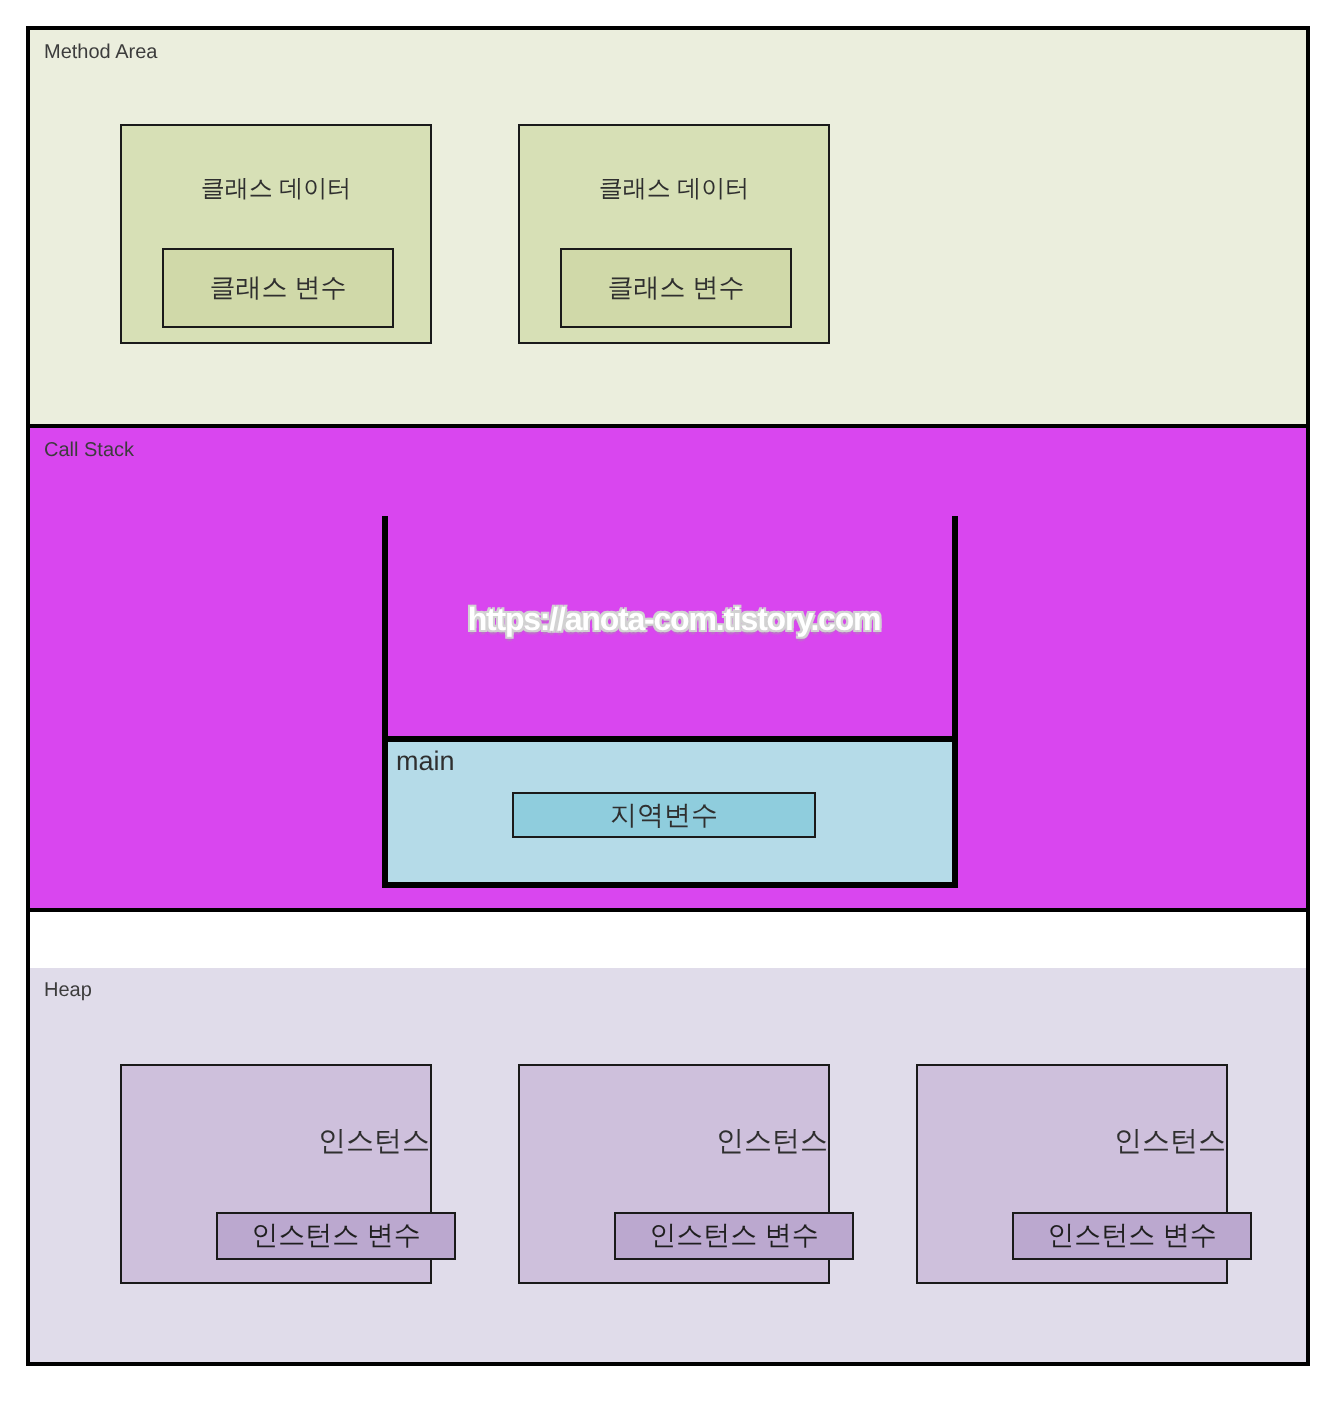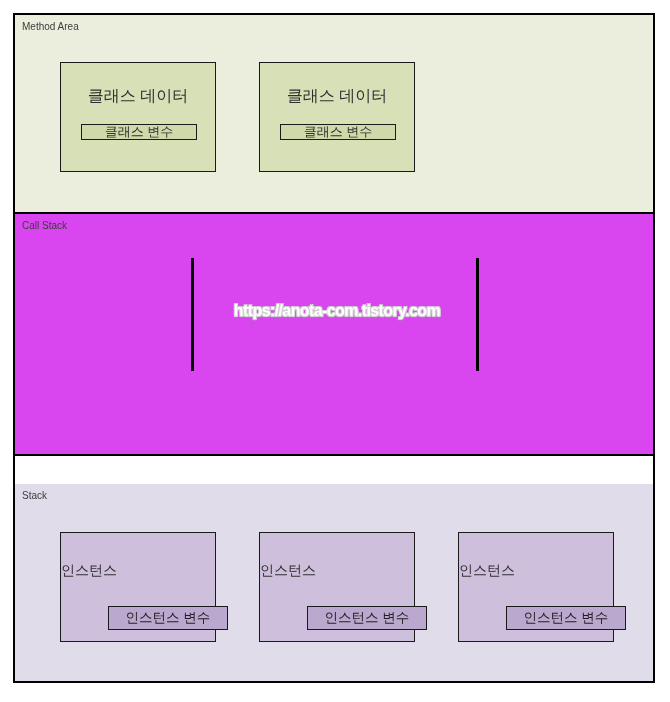--- a/index.html
+++ b/index.html
@@ -59,30 +59,30 @@
     border: 1.5px solid #1a1a1a;
   }
   #class-data-box-1 { left: 45px; }
   #class-data-box-2 { left: 244px; }
   .class-data-title {
     position: absolute;
     top: 23px;
     left: 0;
     width: 100%;
     text-align: center;
-    font-size: 16px;
+    font-size: 12px;
     color: #2f2f2f;
     white-space: nowrap;
   }
   .class-var-box {
     position: absolute;
     left: 20px;
     top: 61px;
     width: 116px;
-    height: 16px;
+    height: 40px;
     box-sizing: border-box;
     background: #d0d9a9;
     border: 1.5px solid #1a1a1a;
     font-size: 13px;
     color: #2f2f2f;
     display: flex;
     align-items: center;
     justify-content: center;
     white-space: nowrap;
   }
@@ -180,21 +180,21 @@
     border: 1.5px solid #1a1a1a;
   }
   #instance-box-1 { left: 45px; }
   #instance-box-2 { left: 244px; }
   #instance-box-3 { left: 443px; }
   .instance-title {
     position: absolute;
     top: 29px;
     left: 0;
     width: 100%;
-    text-align: left;
+    text-align: right;
     font-size: 14px;
     color: #2f2f2f;
     white-space: nowrap;
   }
   .instance-var-box {
     position: absolute;
     left: 18px;
     top: 73px;
     width: 120px;
     height: 24px;
@@ -228,27 +228,31 @@
       <div class="class-var-box">클래스 변수</div>
     </div>
   </div>
 
   <div class="region" id="call-stack">
     <div class="region-label">Call Stack</div>
 
     <div id="stack-container">
       <div id="stack-open-area"></div>
 
+      <div id="stack-frame-main">
+        <div id="stack-frame-label">main</div>
+        <div id="local-var-box">지역변수</div>
+      </div>
     </div>
 
     <div id="watermark">https://anota-com.tistory.com</div>
   </div>
 
   <div class="region" id="heap">
-    <div class="region-label">Stack</div>
+    <div class="region-label">Heap</div>
 
     <div class="instance-box" id="instance-box-1">
       <div class="instance-title">인스턴스</div>
       <div class="instance-var-box">인스턴스 변수</div>
     </div>
 
     <div class="instance-box" id="instance-box-2">
       <div class="instance-title">인스턴스</div>
       <div class="instance-var-box">인스턴스 변수</div>
     </div>

